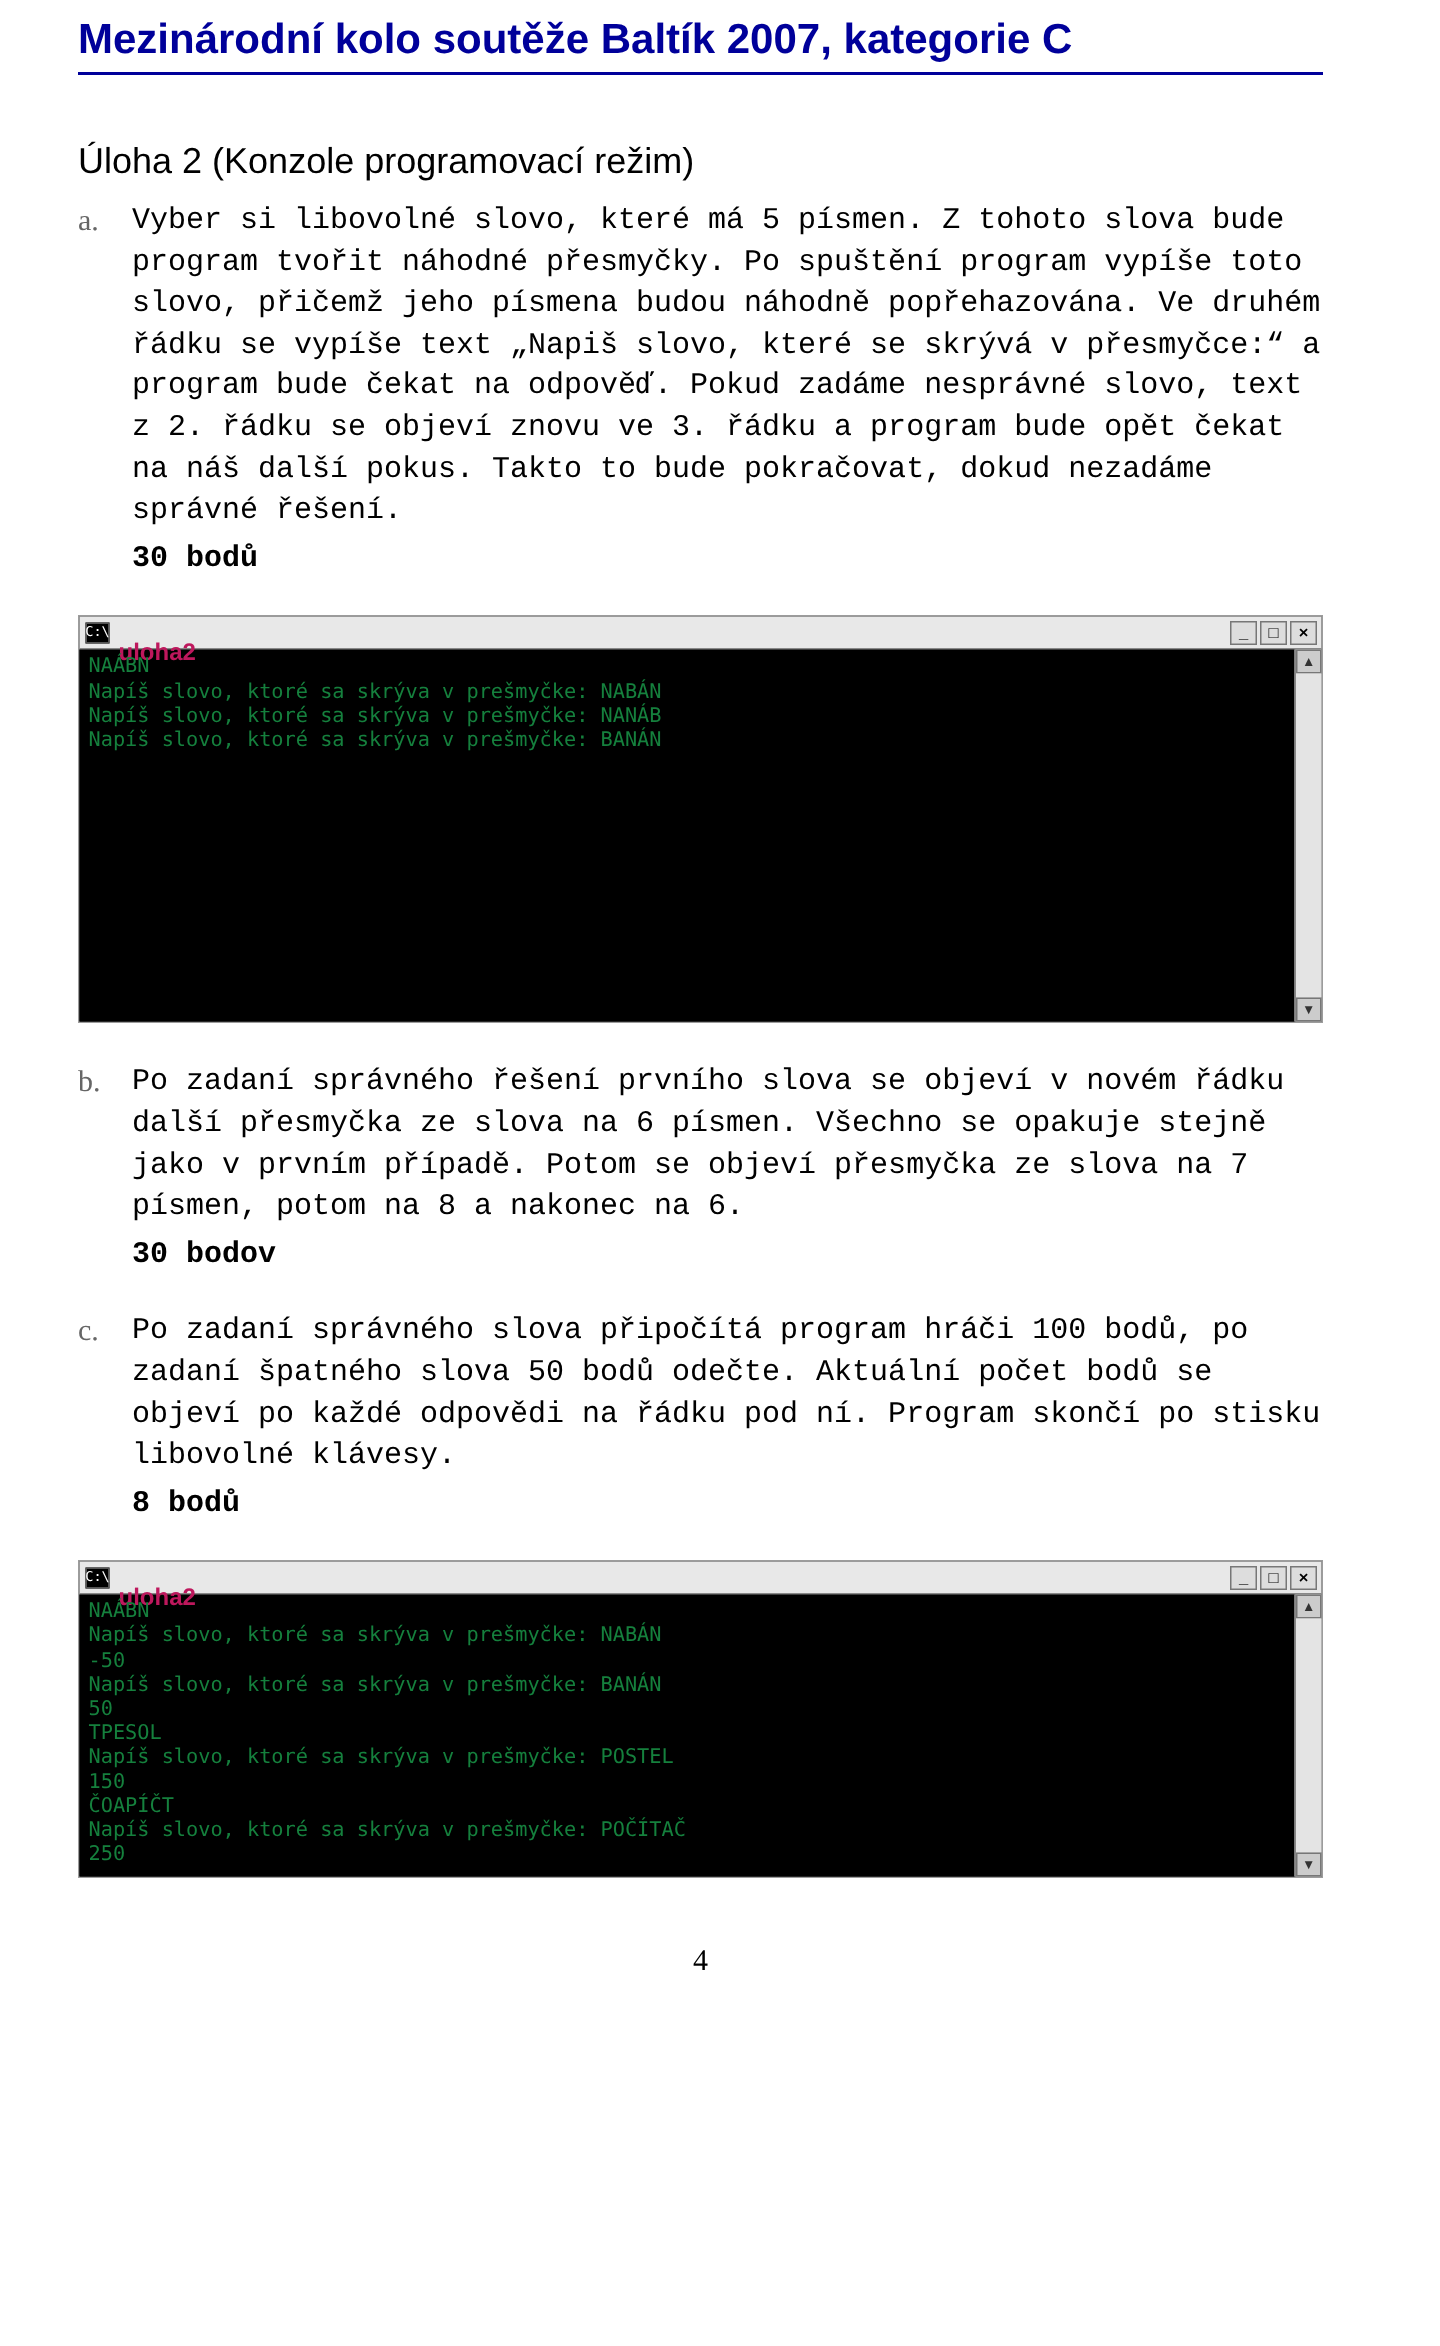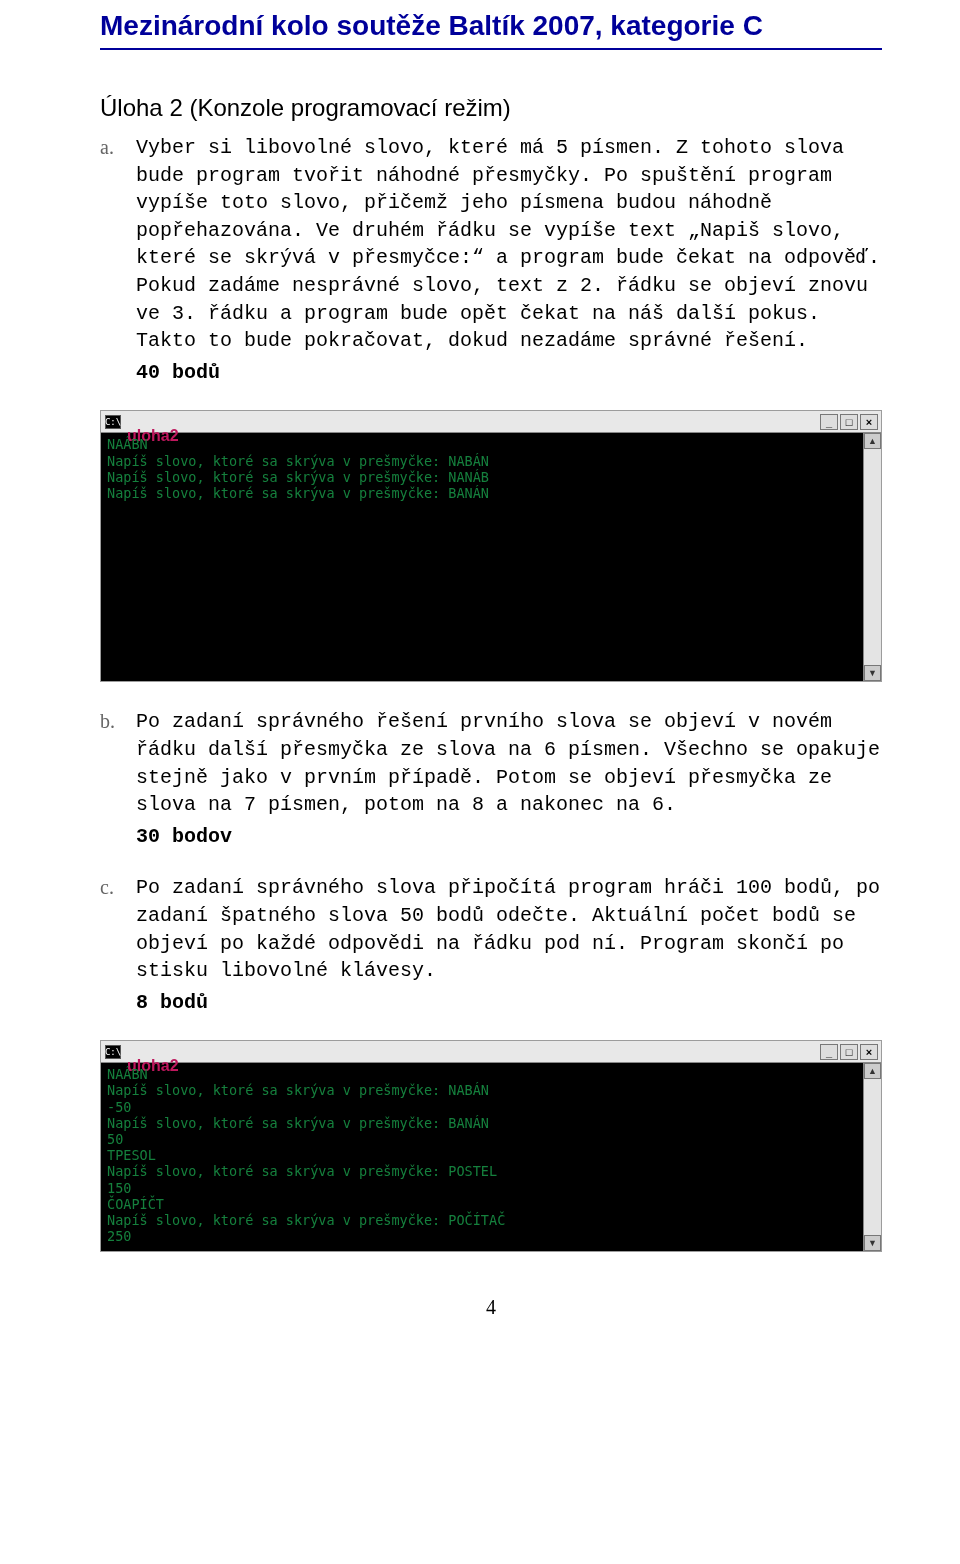--- a/index.html
+++ b/index.html
@@ -5,21 +5,21 @@
   * { box-sizing: border-box; }
   body {
     margin: 0;
     padding: 0;
     background: #fff;
     font-family: "Times New Roman", Times, serif;
     color: #000;
     width: 960px;
   }
   .page {
-    padding: 10px 78px 40px 100px;
+    padding: 10px 78px 40px 52px;
   }
   .header-title {
     color: #00009a;
     font-family: Arial, Helvetica, sans-serif;
     font-weight: bold;
     font-size: 28px;
     border-bottom: 2.5px solid #00009a;
     padding-bottom: 6px;
     margin-bottom: 44px;
   }
@@ -123,21 +123,21 @@
 <div class="page">
 
   <div class="header-title">Mezinárodní kolo soutěže Baltík 2007, kategorie C</div>
 
   <div class="task-title">Úloha 2 (Konzole programovací režim)</div>
 
   <div class="item">
     <div class="item-letter">a.</div>
     <div class="item-body">
       <p>Vyber si libovolné slovo, které má 5 písmen. Z tohoto slova bude program tvořit náhodné přesmyčky. Po spuštění program vypíše toto slovo, přičemž jeho písmena budou náhodně popřehazována. Ve druhém řádku se vypíše text „Napiš slovo, které se skrývá v přesmyčce:“ a program bude čekat na odpověď. Pokud zadáme nesprávné slovo, text z 2. řádku se objeví znovu ve 3. řádku a program bude opět čekat na náš další pokus. Takto to bude pokračovat, dokud nezadáme správné řešení.</p>
-      <p class="points">40 bodů</p>
+      <p class="points">30 bodů</p>
     </div>
   </div>
 
   <div class="console">
     <div class="console-titlebar">
       <span class="cicon">C:\</span>
       <span class="ctitle">uloha2</span>
       <span class="cbtns">
         <span class="cbtn">_</span>
         <span class="cbtn">□</span>

